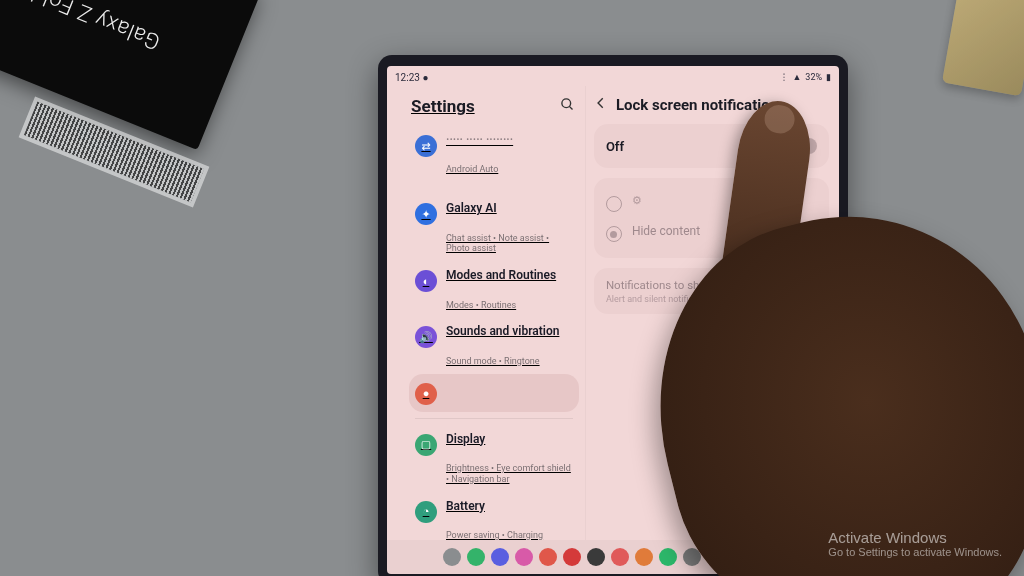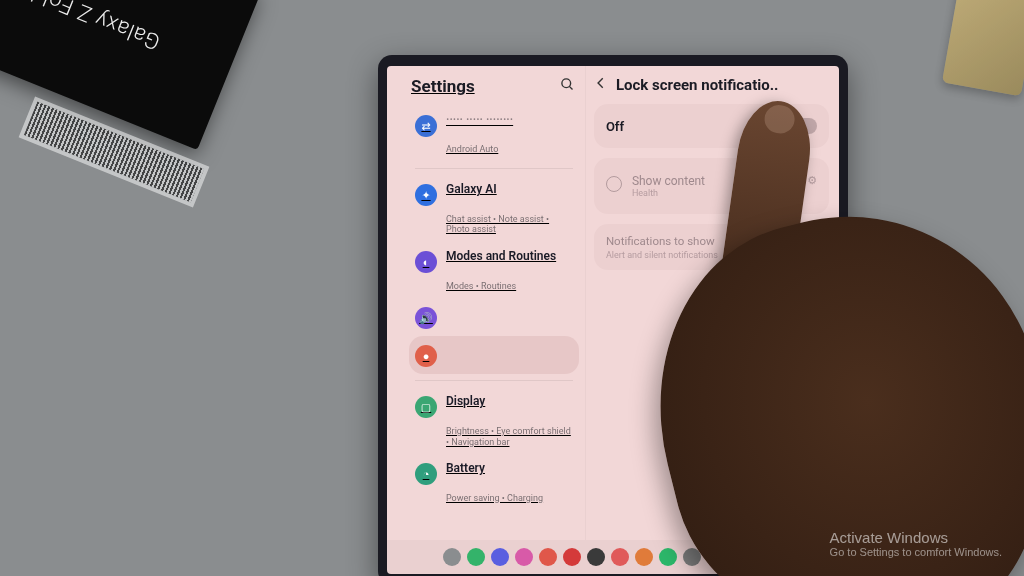--- a/index.html
+++ b/index.html
@@ -236,20 +236,32 @@
 
 <div class="box">
   <span>Galaxy Z Fold6</span>
 </div>
 <div class="barcode"></div>
 <div class="obj"></div>
 
 <div class="device">
   <div class="screen">
 
+    <div class="statusbar">
+      <div>
+        <span>12:23</span>
+        <span> ●</span>
+      </div>
+      <div class="right" style="flex:0 0 auto;padding:0;flex-direction:row;">
+        <span>⋮</span>
+        <span>▲</span>
+        <span>32%</span>
+        <span>▮</span>
+      </div>
+    </div>
 
     <div class="content">
 
       <div class="left">
         <div class="left-header">
           <h1>Settings</h1>
           <span class="search-ic">
             <svg width="15" height="15" viewBox="0 0 24 24" fill="none" stroke="#333" stroke-width="2.2">
                 <circle cx="10" cy="10" r="7"></circle>
                 <line x1="20" y1="20" x2="15" y2="15"></line>
@@ -276,20 +288,24 @@
             </div>
             <div class="item">
               <div class="circ" style="background:#6b4fd6">◐</div>
               <div class="item-col">
                 <div class="t">Modes and Routines</div>
                 <div class="s">Modes • Routines</div>
               </div>
             </div>
             <div class="item">
               <div class="circ" style="background:#7a52d8">🔊</div>
+              <div class="item-col">
+                <div class="t">Sounds and vibration</div>
+                <div class="s">Sound mode • Ringtone</div>
+              </div>
             </div>
             <div class="item selected">
               <div class="circ" style="background:#e0604a">●</div>
             </div>
             <div class="sep"></div>
             <div class="item">
               <div class="circ" style="background:#3aa673">▢</div>
               <div class="item-col">
                 <div class="t">Display</div>
                 <div class="s">Brightness • Eye comfort shield • Navigation bar</div>
@@ -318,25 +334,27 @@
         <div class="card">
           <div class="row">
             <span style="font-size:13px;font-weight:600;color:#1b1b24">Off</span>
             <div class="toggle"></div>
           </div>
         </div>
 
         <div class="card" id="opts-host">
             <div class="opt">
               <div class="radio"></div>
+              <span class="gear-small">⚙</span>
+            </div>
+            <div class="opt">
+              <div class="radio sel"></div>
               <div style="flex:1">
-                <div class="lbl">Show content</div>
-                <div class="sub">Health</div>
-              </div>
-              <span class="gear-small">⚙</span>
+                <div class="lbl">Hide content</div>
+              </div>
             </div>
           </div>
 
         <div class="card">
           <div class="muted-title">Notifications to show</div>
           <div class="muted-sub">Alert and silent notifications</div>
         </div>
       </div>
     </div>
 
@@ -358,14 +376,14 @@
       </div>
 
   </div>
 </div>
 
 <div class="finger"></div>
 <div class="hand"></div>
 
 <div class="watermark">
   <div class="l1">Activate Windows</div>
-  <div class="l2">Go to Settings to comfort Windows.</div>
+  <div class="l2">Go to Settings to activate Windows.</div>
 </div>
 
 </body></html>

